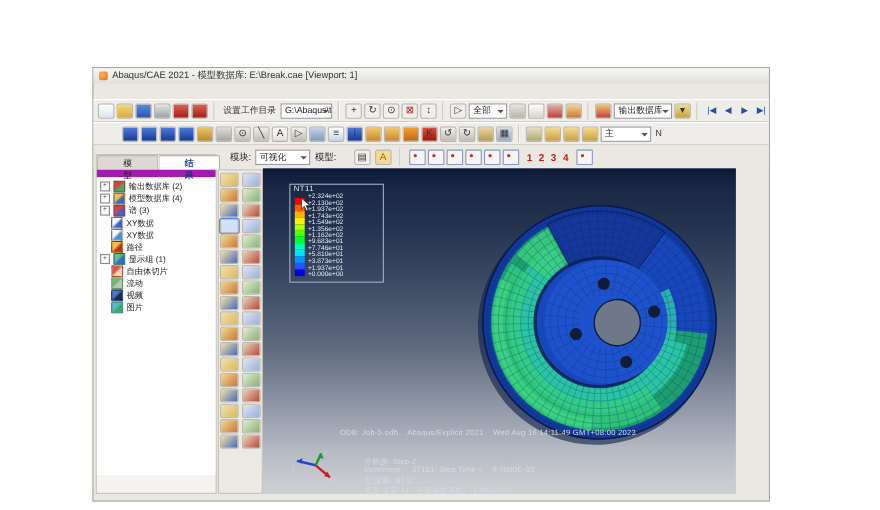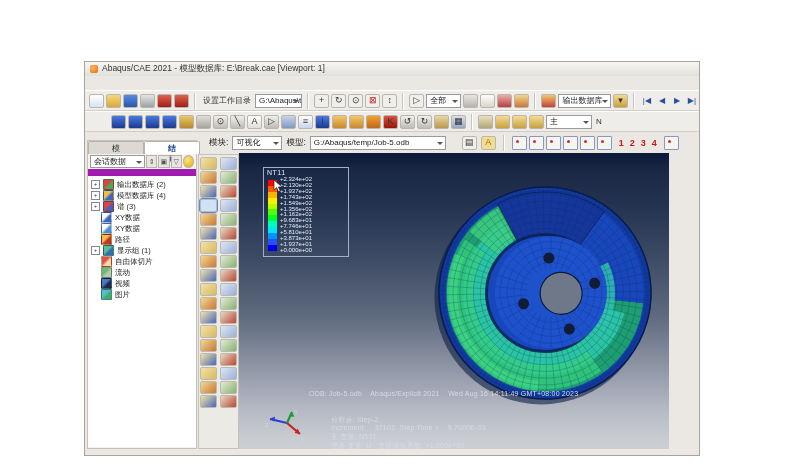--- a/index.html
+++ b/index.html
@@ -156,21 +156,20 @@
         <span class="icon15" style="background: linear-gradient(rgb(242, 220, 144), rgb(200, 160, 64));"></span>
       </span>
     <span class="combo" style="width:46px;">主</span>
     <span class="tb-label">N</span>
   </div>
 
   <div class="abs" id="contextbar">
     <span>模块:</span>
     <span class="combo" style="width:50px;">可视化</span>
     <span>模型:</span>
-    <span class="combo" style="width:136px;">G:/Abaqus/temp/Job-5.odb</span>
     <span style="width:8px;"></span>
     <span class="icon15" style="background:#f0efec;">▤</span>
     <span class="icon15" style="background:#f2dc90;color:#a06a10;">A</span>
     <span class="sep"></span>
     <span id="vp-tools" style="display:flex;gap:2px;align-items:center;">
         <span class="vp-tool">
           <i></i>
         </span>
         <span class="vp-tool">
           <i></i>
@@ -197,27 +196,20 @@
     <span class="vp-tool">
         <i></i>
       </span>
   </div>
 
   <div class="abs" id="tree-panel">
     <div id="tree-tabs">
         <span class="tree-tab">模型</span>
         <span class="tree-tab active">结果</span>
       </div>
-    <div id="tree-filter-row">
-      <span class="combo">会话数据</span>
-      <span class="mini-btn">⇕</span>
-      <span class="mini-btn">▣</span>
-      <span class="mini-btn">▽</span>
-      <span class="mini-btn" id="bulb"></span>
-    </div>
     <div id="tree-items">
         <div class="tree-row">
           <span class="expander">+</span>
           <span class="tree-ico" style="background: linear-gradient(135deg, rgb(227, 64, 64) 40%, rgb(63, 174, 90) 60%);"></span>
           <span>输出数据库 (2)</span>
         </div>
         <div class="tree-row">
           <span class="expander">+</span>
           <span class="tree-ico" style="background: linear-gradient(135deg, rgb(240, 192, 64) 40%, rgb(58, 102, 200) 60%);"></span>
           <span>模型数据库 (4)</span>

